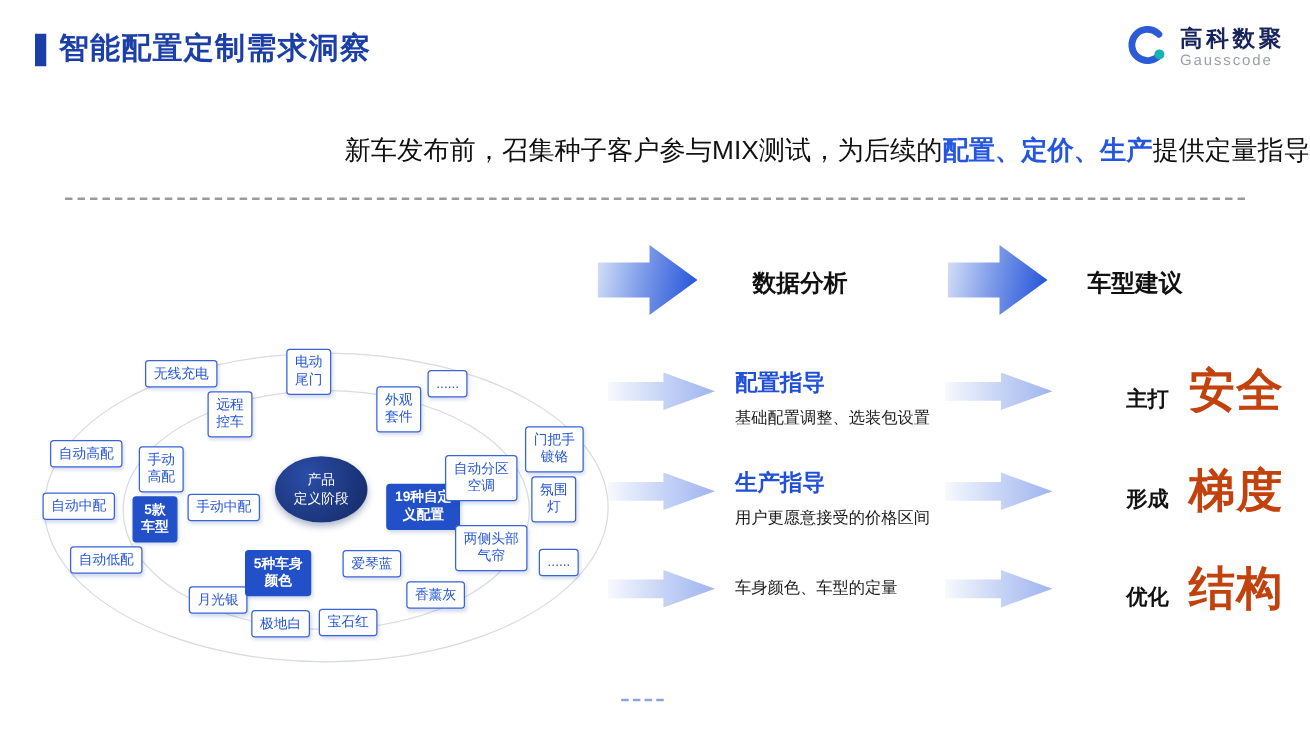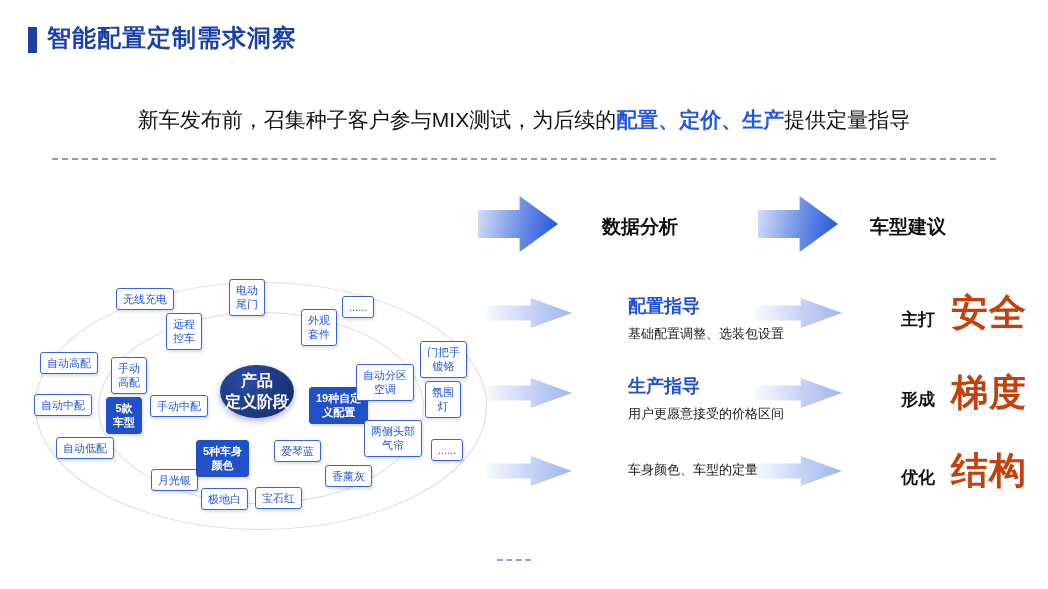--- a/index.html
+++ b/index.html
@@ -8,21 +8,21 @@
     font-family:"Liberation Sans","DejaVu Sans",sans-serif; overflow:hidden;
   }
   
   .accent-bar { position:absolute; left:28px; top:27px; width:9px; height:26px; background:#1B3FA7; }
   .page-title { position:absolute; left:47px; top:22px; margin:0; font-size:24px; font-weight:bold; color:#1B3FA7; letter-spacing:1px; }
   .logo { position:absolute; right:20px; top:18px; display:flex; align-items:center; gap:8px; }
   .logo-text { display:flex; flex-direction:column; line-height:1.15; }
   .logo-cn { font-size:18px; font-weight:bold; color:#17255C; letter-spacing:3px; }
   .logo-en { font-size:12px; color:#9AA0AA; letter-spacing:1.5px; }
   
-  .subtitle { position:absolute; left:0; top:106px; width:100%; margin:0; text-align:center; font-size:21px; color:#111; font-weight:500; }
+  .subtitle { position:absolute; left:0; top:106px; width:100%; margin:0; text-align:right; font-size:21px; color:#111; font-weight:500; }
   .subtitle .hl { color:#2456E0; font-weight:bold; }
   .divider { position:absolute; left:52px; top:158px; width:944px; height:0; border-top:2px dashed #9B9B9B; }
   
   .col-title { position:absolute; top:214px; font-size:19px; font-weight:bold; color:#111; text-align:center; }
   .col-title.left  { left:105px; width:300px; }
   .col-title.mid   { left:555px; width:170px; }
   .col-title.right { left:823px; width:170px; }
   .big-arrow {
     position:absolute; top:196px; width:80px; height:56px;
     clip-path:polygon(0 25%,52% 25%,52% 0,100% 50%,52% 100%,52% 75%,0 75%);
@@ -36,50 +36,62 @@
     background:linear-gradient(90deg,rgba(223,231,250,0.25) 0%,#C3D1F5 55%,#9FB5EF 100%);
   }
   
   .diagram { position:absolute; inset:0; }
   .ring { position:absolute; border:1px solid #D8DBE2; border-radius:50%; }
   .ring.outer { left:35px; top:282px; width:450px; height:246px; }
   .ring.inner { left:98px; top:312px; width:324px; height:190px; }
   .center-node {
     position:absolute; left:220px; top:365px; width:74px; height:53px;
     background:radial-gradient(circle at 35% 30%, #2B4DA8, #17306F 80%);
-    border-radius:50%; color:#fff; font-size:16px; font-weight:bold;
+    border-radius:50%; color:#fff; font-size:11px; font-weight:normal;
     display:flex; align-items:center; justify-content:center; text-align:center;
     white-space:pre-line; line-height:1.3; box-shadow:0 3px 6px rgba(20,40,100,.35);
   }
   .node {
     position:absolute; box-sizing:border-box; background:#fff;
     border:1.2px solid #3B63D8; border-radius:3px; color:#2456D8;
     font-size:11px; font-weight:500; line-height:1.3; text-align:center;
     padding:3px 6px; white-space:pre-line;
     box-shadow:1px 2px 3px rgba(40,70,160,.18);
   }
   .node.solid { background:#2150C8; border-color:#2150C8; color:#fff; font-weight:bold; }
   
-  .analysis-item { position:absolute; left:588px; width:230px;margin-left:40px; }
+  .analysis-item { position:absolute; left:588px; width:230px; }
   .ai-title { font-size:18px; font-weight:bold; color:#2050D8; }
   .ai-desc  { font-size:13px; color:#1a1a1a; margin-top:7px; }
   
   .suggestion { position:absolute; left:860px; display:flex; align-items:baseline; gap:16px;margin-left:41px; }
   .suggestion .prefix { font-size:17px; font-weight:bold; color:#111; }
   .suggestion .word { font-size:37px; font-weight:bold; color:#c2410c; letter-spacing:1px; }
   .footer-dash { position:absolute; left:497px; top:559px; width:34px; height:0; border-top:2px dashed #8FA3D9; }
 </style>
 </head>
 <body>
 
 <div class="slide">
 
   <div class="accent-bar"></div>
   <h1 class="page-title">智能配置定制需求洞察</h1>
 
+  <div class="logo">
+    <span>
+      <svg width="36" height="36" viewBox="0 0 36 36">
+        <circle cx="18" cy="18" r="12.5" fill="none" stroke="#2B5BD7" stroke-width="5.5" stroke-dasharray="60 19" stroke-linecap="round" transform="rotate(40 18 18)"></circle>
+        <circle cx="27.5" cy="25.5" r="4" fill="#18B2B0"></circle>
+      </svg>
+    </span>
+    <span class="logo-text">
+      <span class="logo-cn">高科数聚</span>
+      <span class="logo-en">Gausscode</span>
+    </span>
+  </div>
 
   <p class="subtitle"><span>新车发布前，召集种子客户参与MIX测试，为后续的</span><span class="hl">配置、定价、生产</span><span>提供定量指导</span></p>
   <div class="divider"></div>
 
   <div class="big-arrow a1"></div>
   <div class="col-title mid">数据分析</div>
   <div class="big-arrow a2"></div>
   <div class="col-title right">车型建议</div>
 
   <div class="diagram">

